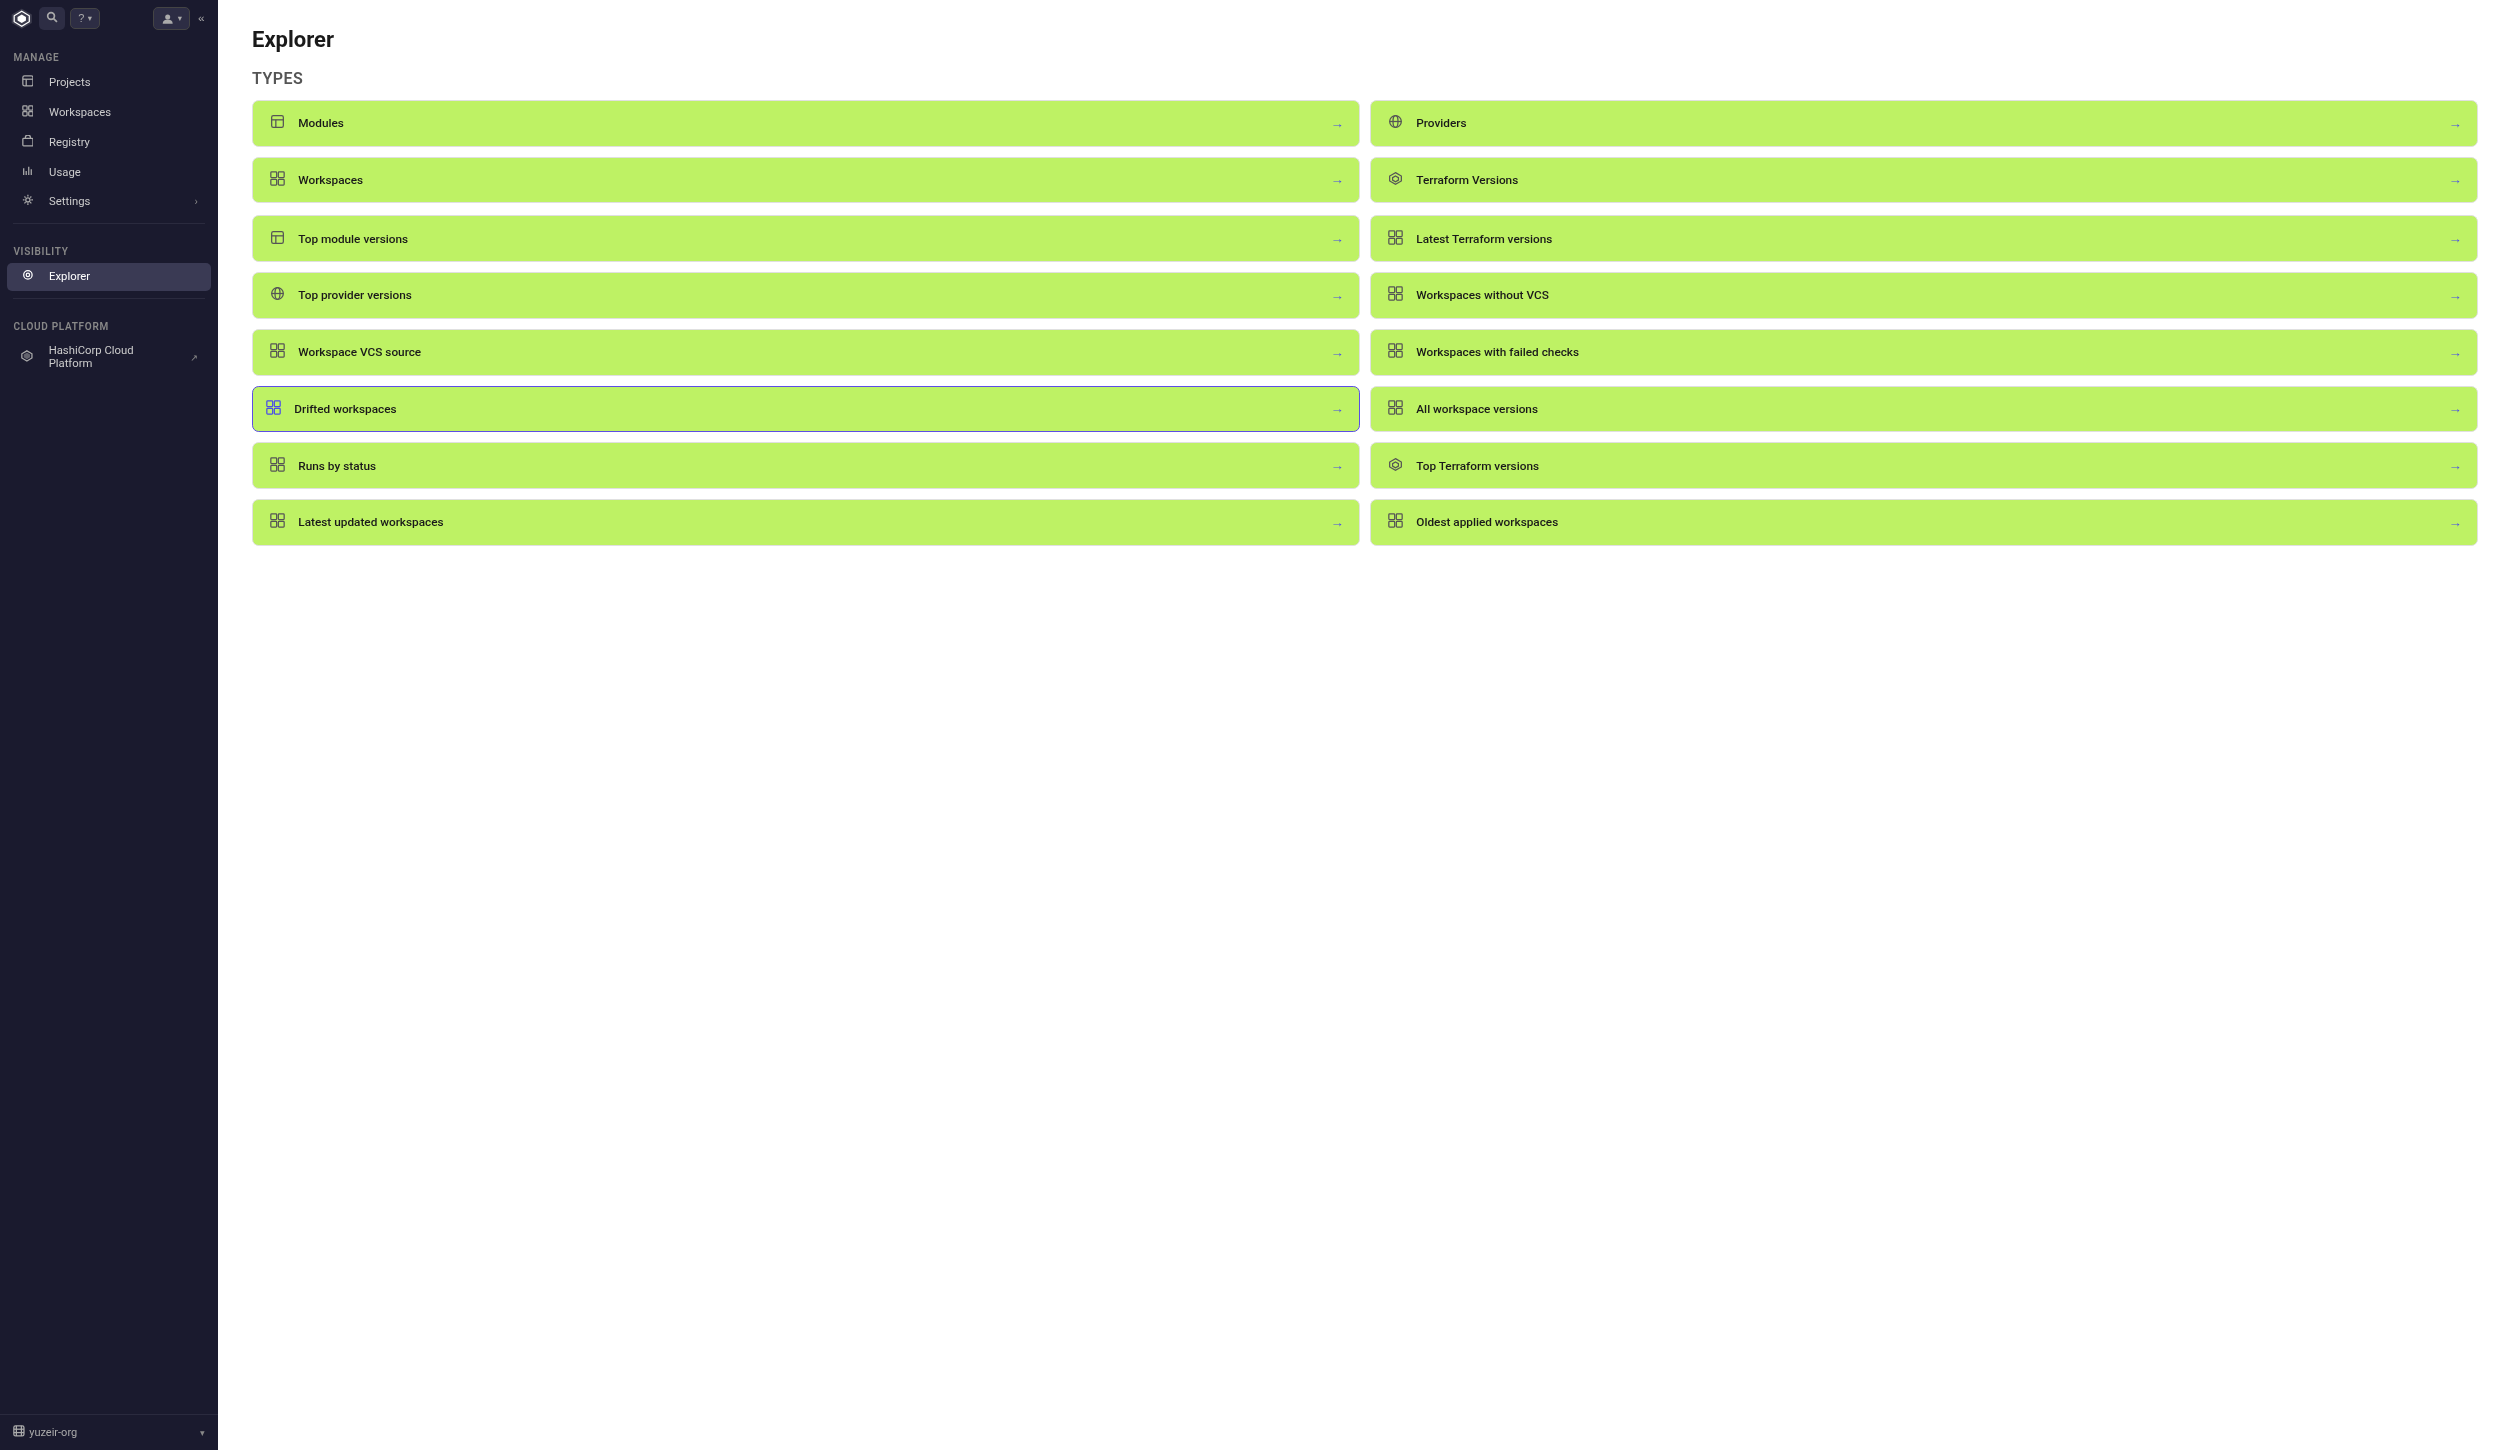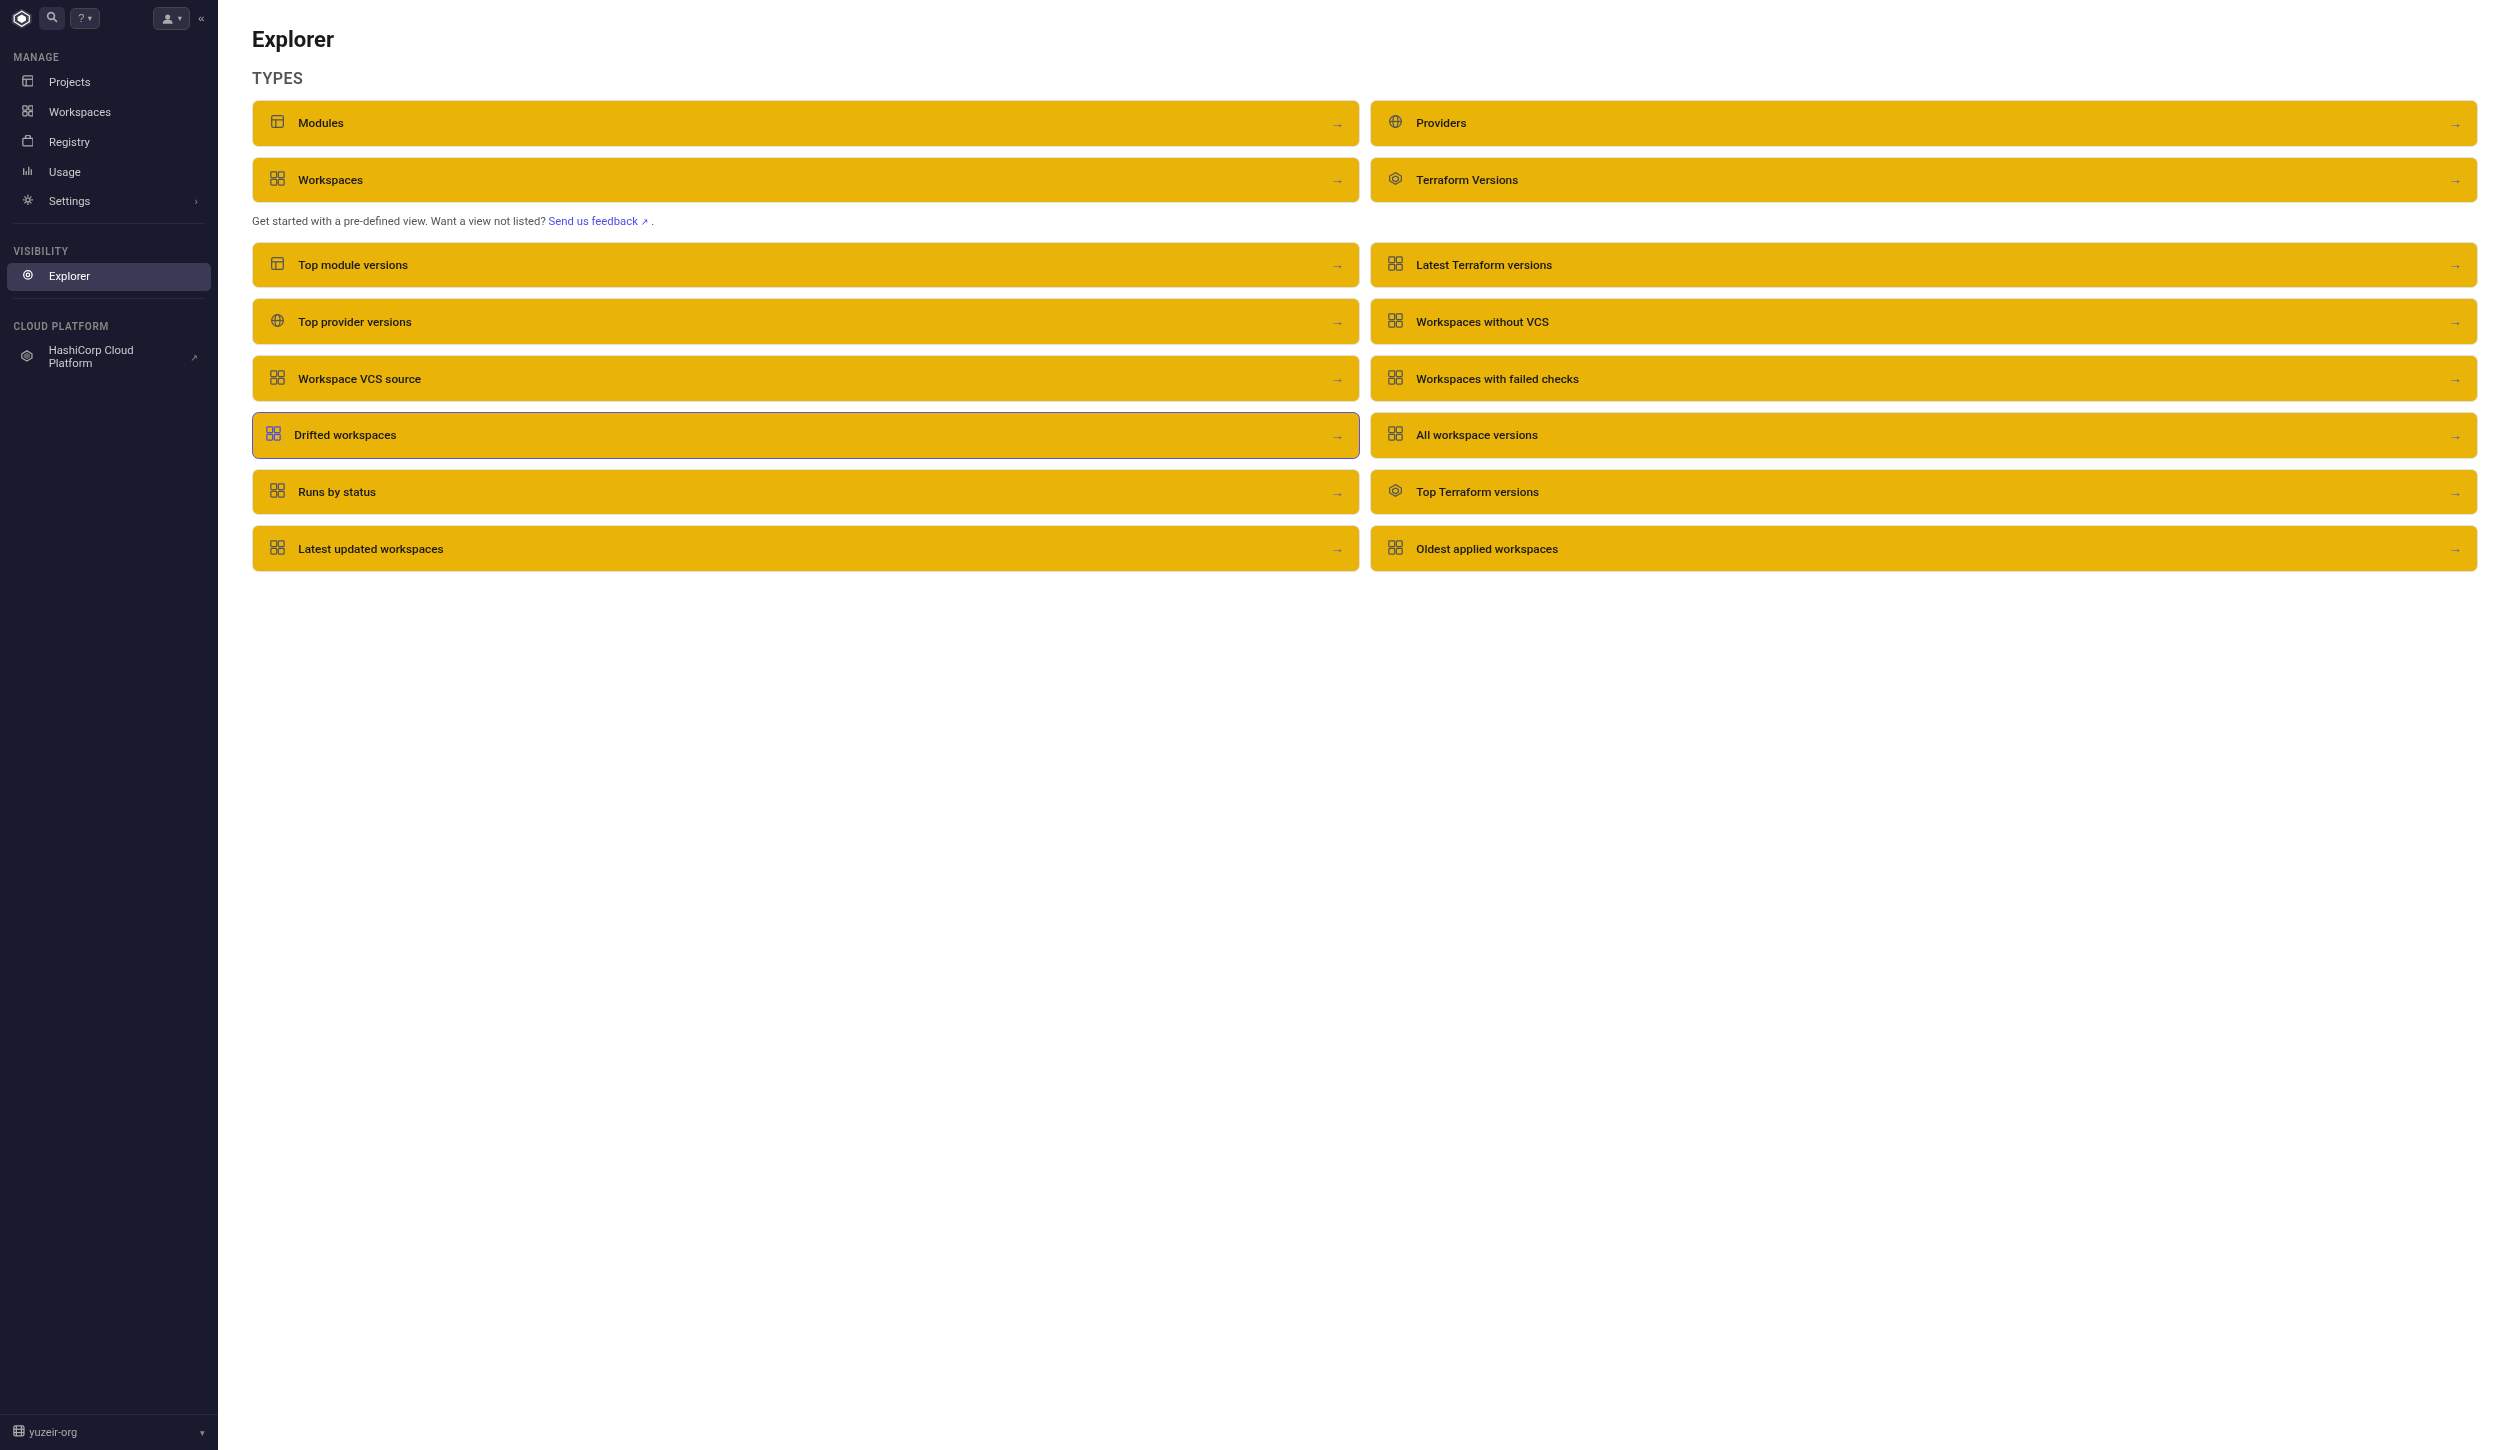--- a/index.html
+++ b/index.html
@@ -136,21 +136,21 @@
     }
     .card {
       display: flex;
       align-items: center;
       gap: 11.8px;
       padding: 13.4px 15px;
       border: 0.8px solid #e0e0e0;
       border-radius: 6.7px;
       cursor: pointer;
       transition: border-color 0.15s, box-shadow 0.15s;
-      background: #eab308;
+      background: #bef264;
       position: relative;
     }
     .card.highlighted { border-color: #5c4ee5; border-width: 1.7px; padding-left: 11px; }
     .card-icon {
       color: #555;
       font-size: 14.3px;
       width: 18.5px;
       text-align: center;
       flex-shrink: 0;
     }
@@ -371,27 +371,20 @@
             <polygon points="9,2 16,6 16,12 9,16 2,12 2,6"></polygon>
             <polygon points="9,6 12.5,8 12.5,11 9,13 5.5,11 5.5,8"></polygon>
           </svg>
       </span>
       <span class="card-label">Terraform Versions</span>
       <span class="card-arrow">→</span>
     </div>
   </div>
 
 
-  <p class="use-cases-desc">
-    <span>Get started with a pre-defined view. Want a view not listed?</span>
-    <a href="#">
-      <span>Send us feedback</span>
-      <span style="font-size:9.2px;"> ↗</span>
-    </a>.
-  </p>
 
   <div class="grid-2">
 
     <div class="card">
       <span class="card-icon">
         <svg width="15" height="15" viewBox="0 0 18 18" fill="none" stroke="#555" stroke-width="1.5">
             <rect x="2" y="2" width="14" height="14" rx="2"></rect>
             <line x1="2" y1="7" x2="16" y2="7"></line>
             <line x1="7" y1="7" x2="7" y2="16"></line>
           </svg>

